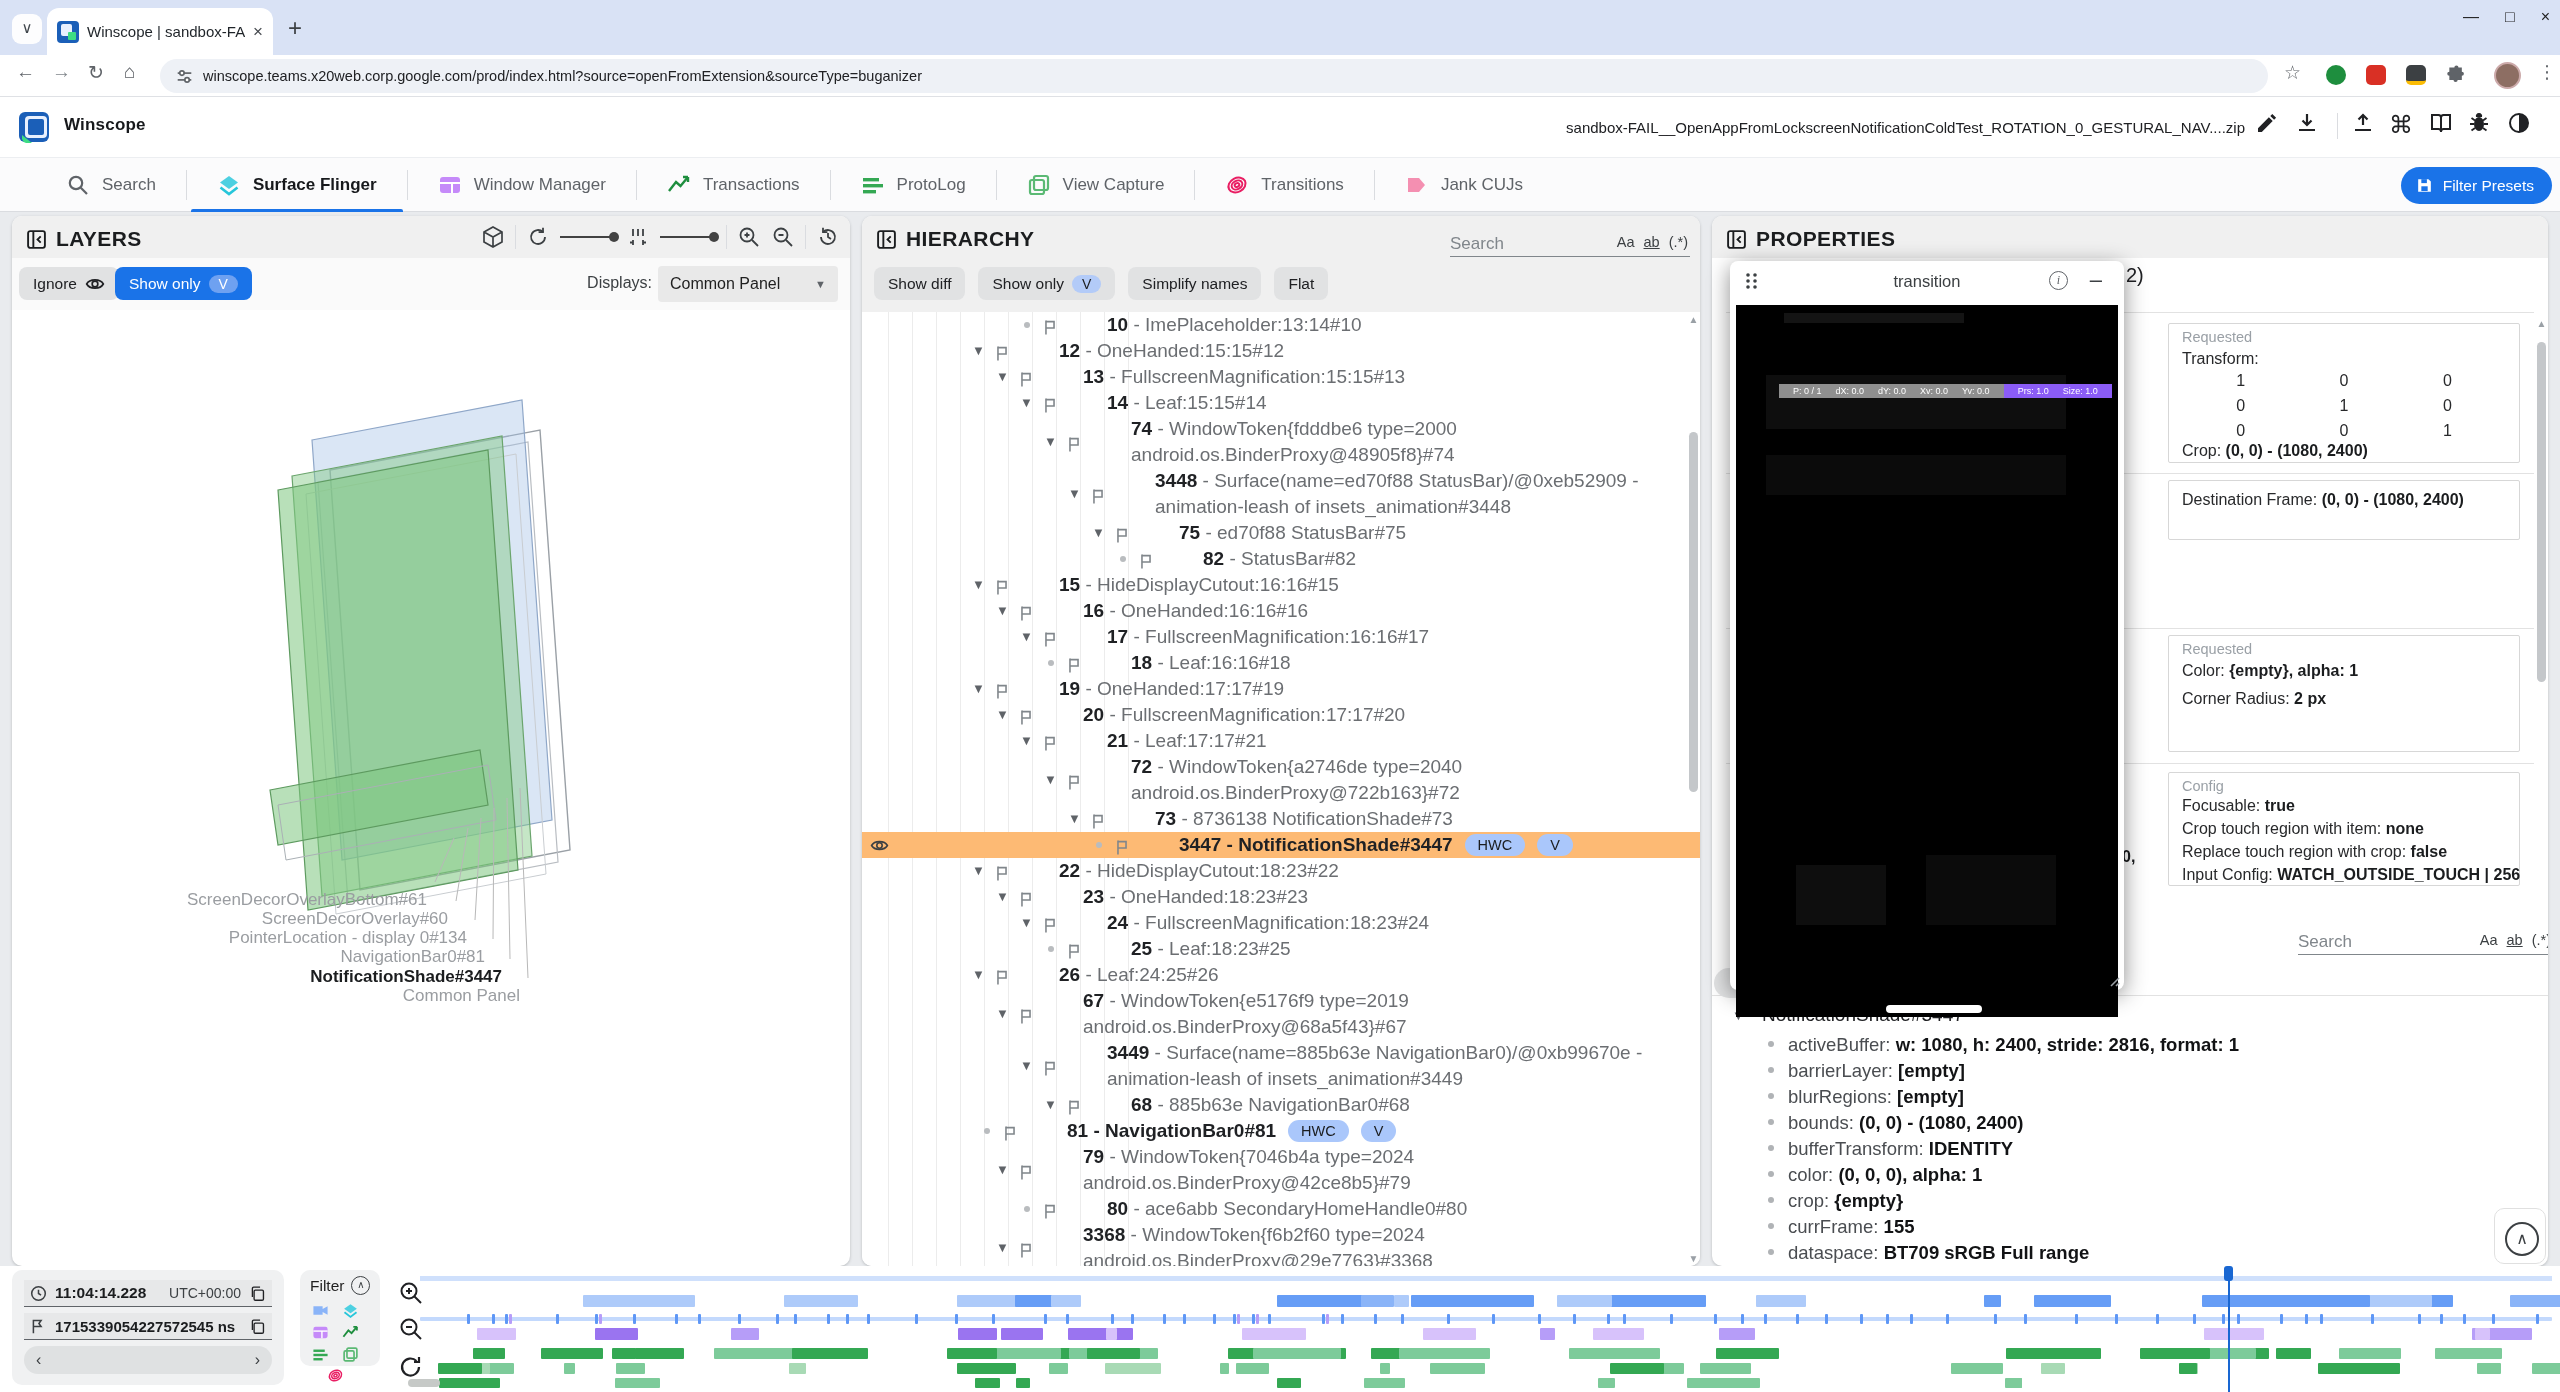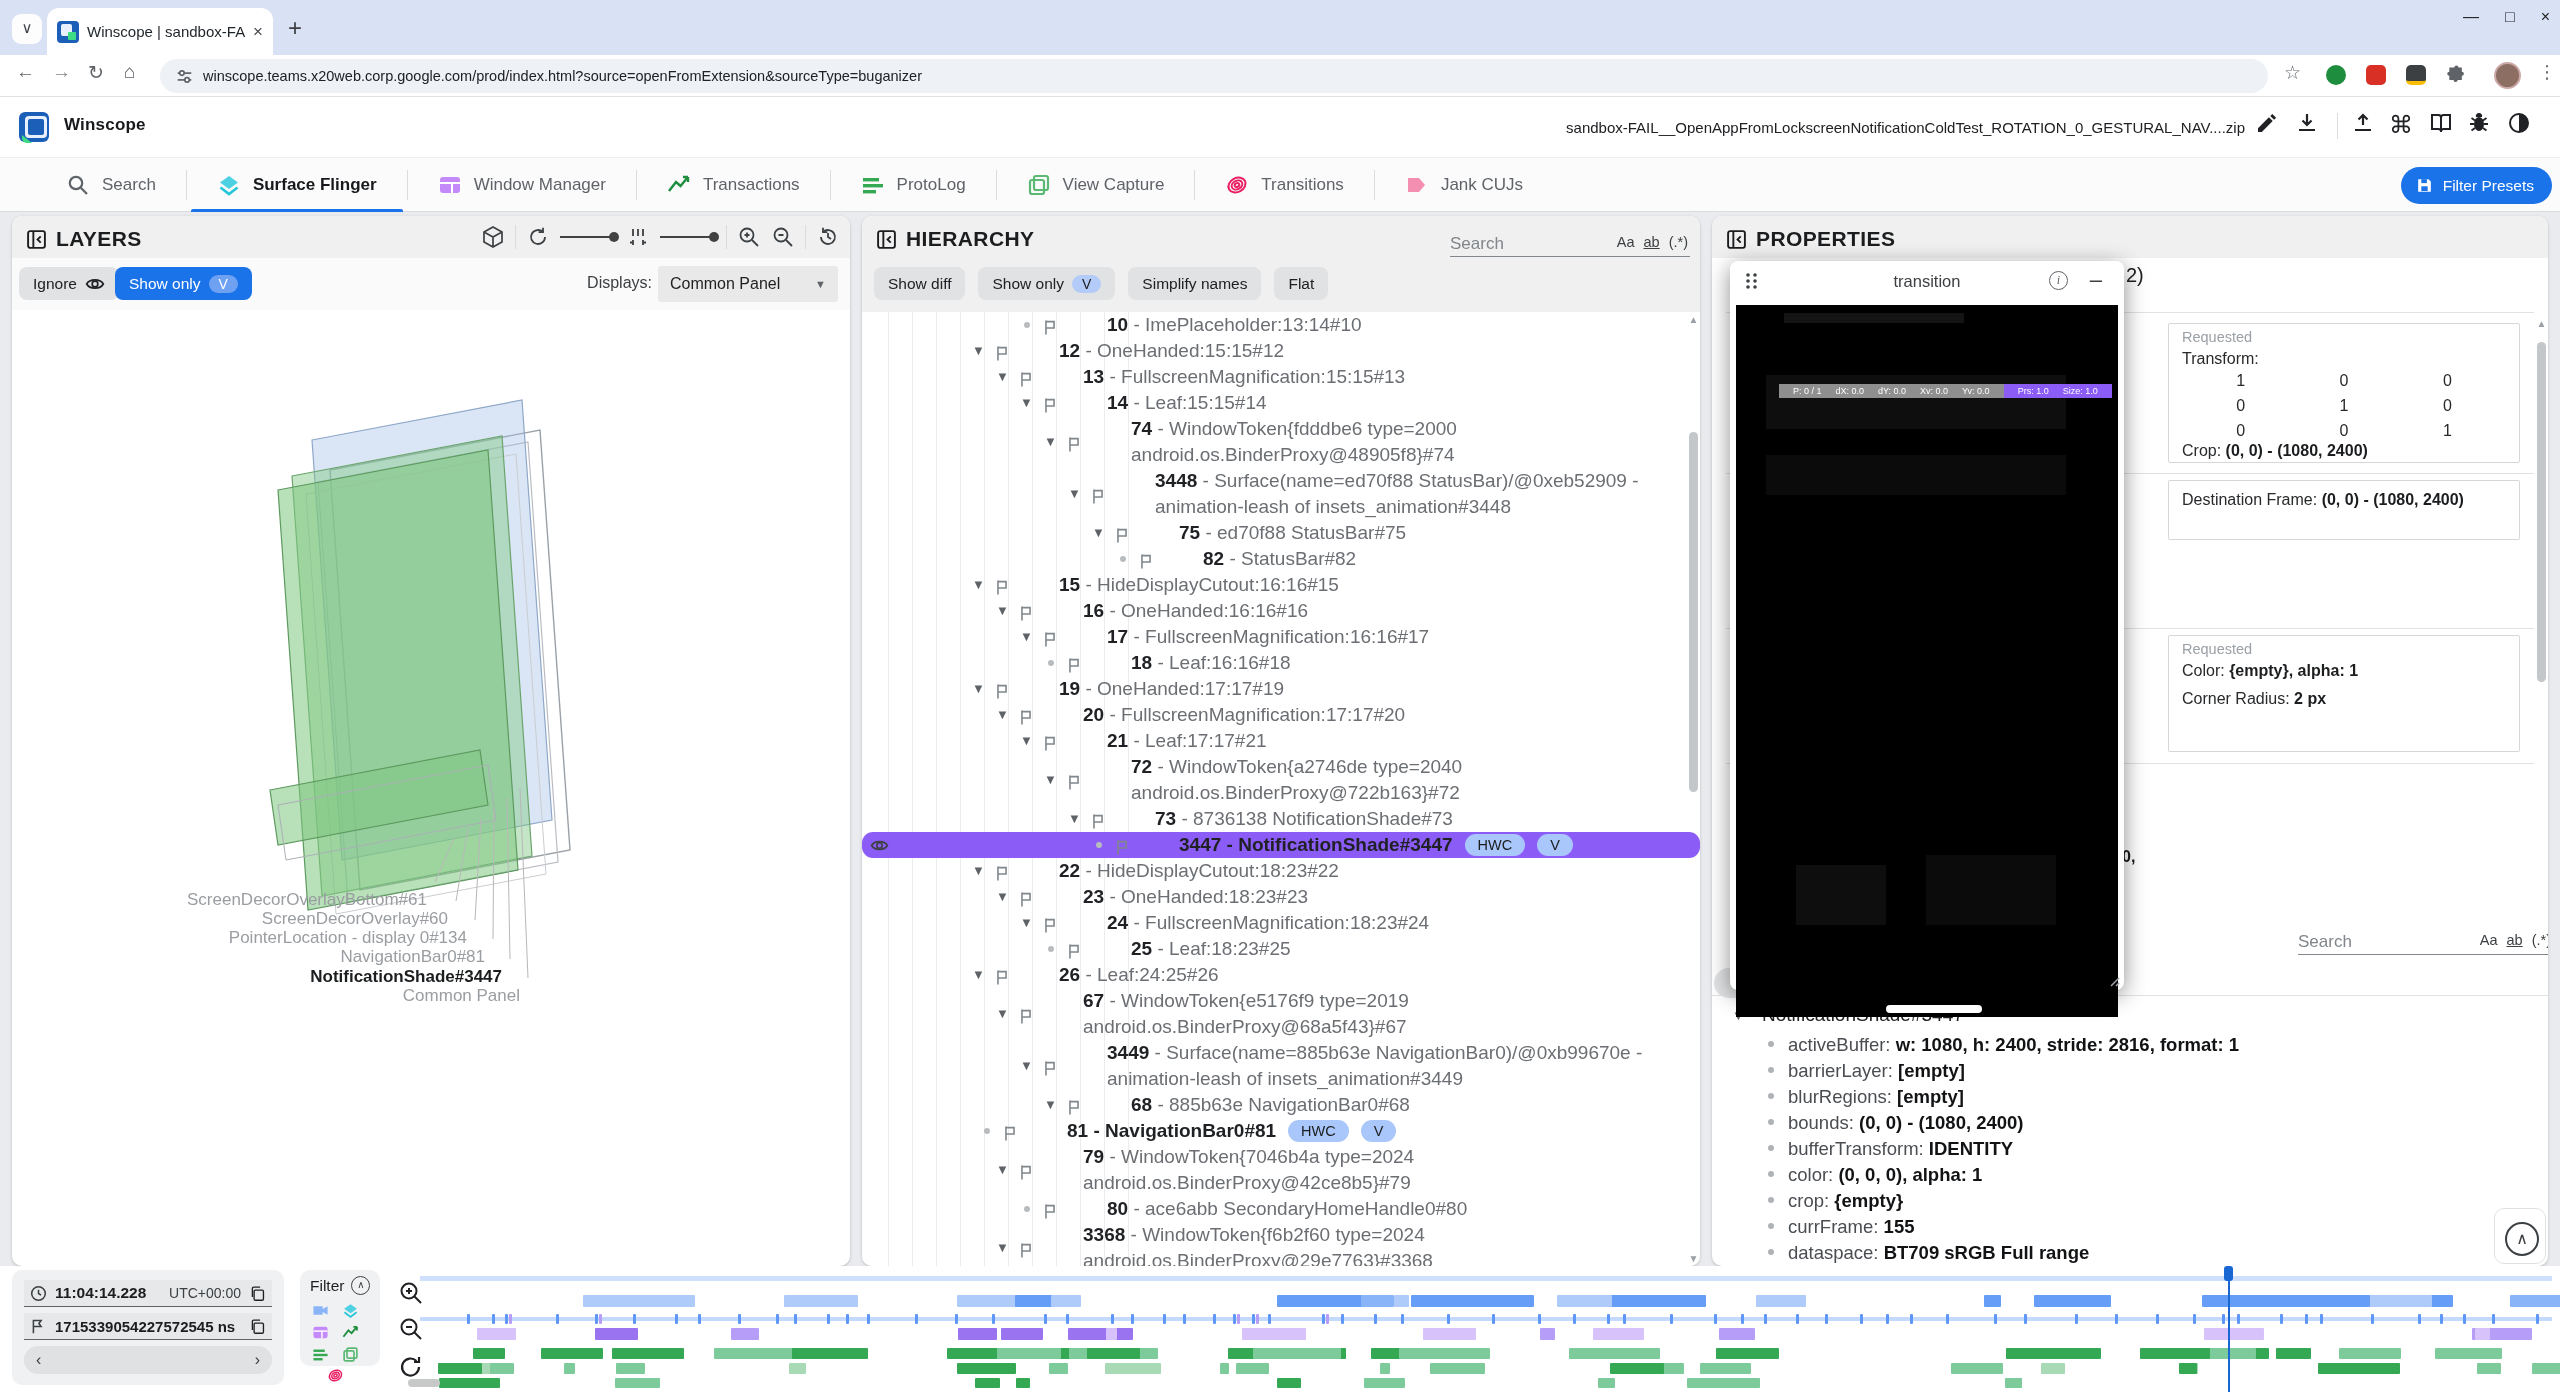--- a/index.html
+++ b/index.html
@@ -83,21 +83,21 @@
   .search-wrap { position:absolute; display:flex; align-items:flex-end; }
   .search-wrap input { background:transparent; border:none; outline:none; border-bottom:1px solid #80868b;
     font-size:17px; font-family:inherit; color:#202124; padding:2px 0; }
   .search-wrap input::placeholder { color:#80868b; }
   .search-icons { position:absolute; right:2px; top:2px; display:flex; gap:9px; font-size:14.5px; color:#3c4043; align-items:center;}
   .search-icons .u { text-decoration:underline; }
   #h-chips { position:absolute; left:12px; top:51px; display:flex; gap:13px; }
   #tree { position:absolute; left:0; top:96px; right:0; bottom:0; background:#fff; overflow:hidden; }
   .guide { position:absolute; top:0; bottom:0; width:1px; background:#ececec; }
   .trow { position:relative; display:flex; align-items:center; padding:0 30px 0 0; min-height:26px; line-height:26px; font-size:19px;gap:45px; }
-  .trow.sel { background:#8b5cf6;border-radius:11px; }
+  .trow.sel { background:#fdba74; }
   .t-eye { position:absolute; left:8px; top:4px; width:19px; height:19px; }
   .t-pre { flex:0 0 auto; display:flex; align-items:center; height:26px; }
   .t-arrow { color:#5f6368; font-size:13px; width:20px; }
   .t-dot { width:20px; }
   .t-dot i { display:block; width:6px; height:6px; border-radius:50%; background:#b9bcbf; margin-left:4px; }
   .t-flag { width:20px; height:17px; margin-right:2px; margin-top:4px; }
   .t-text { color:#6b6e72; }
   .t-text b { color:#1f2124; font-weight:700; }
   .trow.boldname .t-text { color:#1f2124; font-weight:700; }
   .badge { display:inline-block; background:#aac7fb; color:#1b1d1f; font-size:14.5px; font-weight:400;
@@ -832,20 +832,28 @@
       <span class="line" style="top:10px;"><span>Destination Frame:</span> <b>(0, 0) - (1080, 2400)</b></span>
     </div>
     <div class="pdiv" style="top:412px;"></div>
     <div class="pcard" style="top:419px;height:117px;">
       <span class="legend">Requested</span>
       <div class="card-rows"></div>
     <span class="line" style="top: 26px;">Color: <b>{empty}, alpha: 1</b></span>
         <span class="line" style="top: 54px;">Corner Radius: <b>2 px</b></span>
       </div>
     <div class="pdiv" style="top:547px;"></div>
+    <div class="pcard" style="top:556px;height:114px;">
+      <span class="legend">Config</span>
+      <div class="card-rows"></div>
+    <span class="line" style="top: 24px;">Focusable: <b>true</b></span>
+        <span class="line" style="top: 47px;">Crop touch region with item: <b>none</b></span>
+        <span class="line" style="top: 70px;">Replace touch region with crop: <b>false</b></span>
+        <span class="line" style="top: 93px;">Input Config: <b>WATCH_OUTSIDE_TOUCH | 256</b></span>
+      </div>
     <span id="prop-frag0">0,</span>
 
     <div class="search-wrap" style="left:586px;top:714px;width:255px;">
       <input style="width: 255px;" placeholder="Search">
       <div class="search-icons">
         <span>Aa</span>
         <span class="u">ab</span>
         <span>(.*)</span>
       </div>
     </div>

